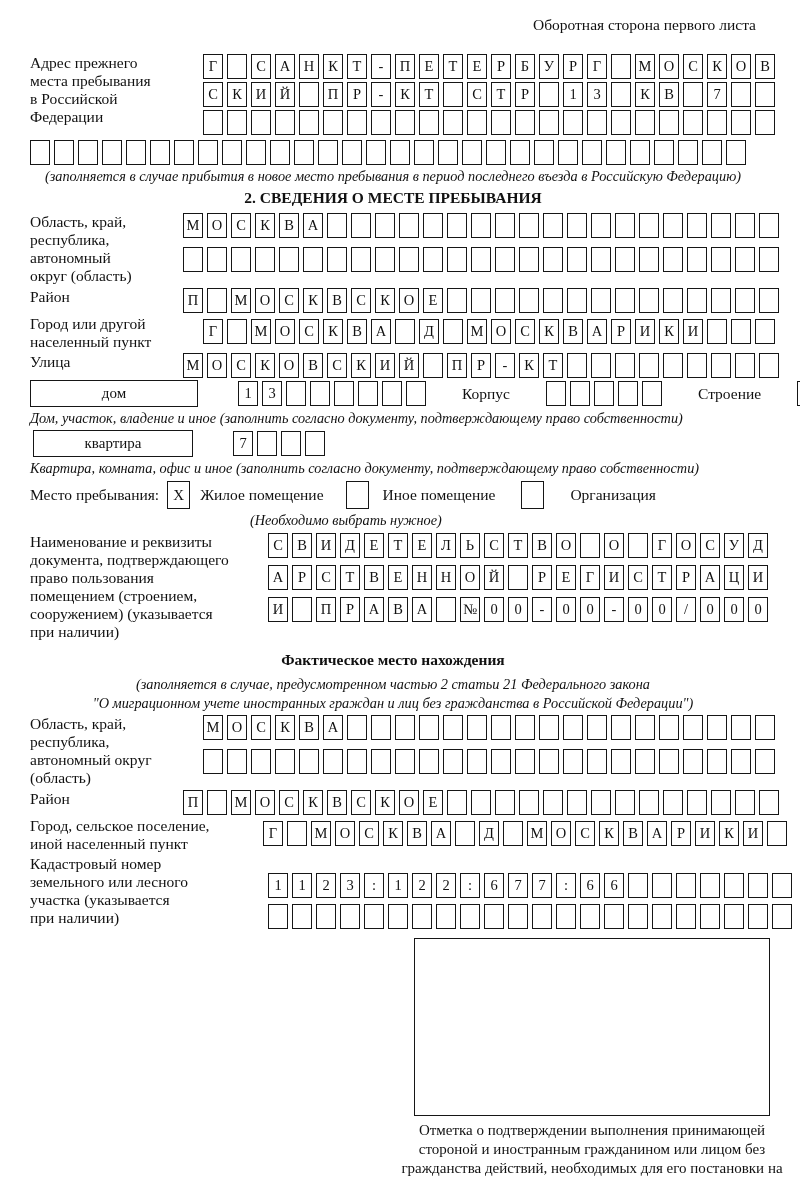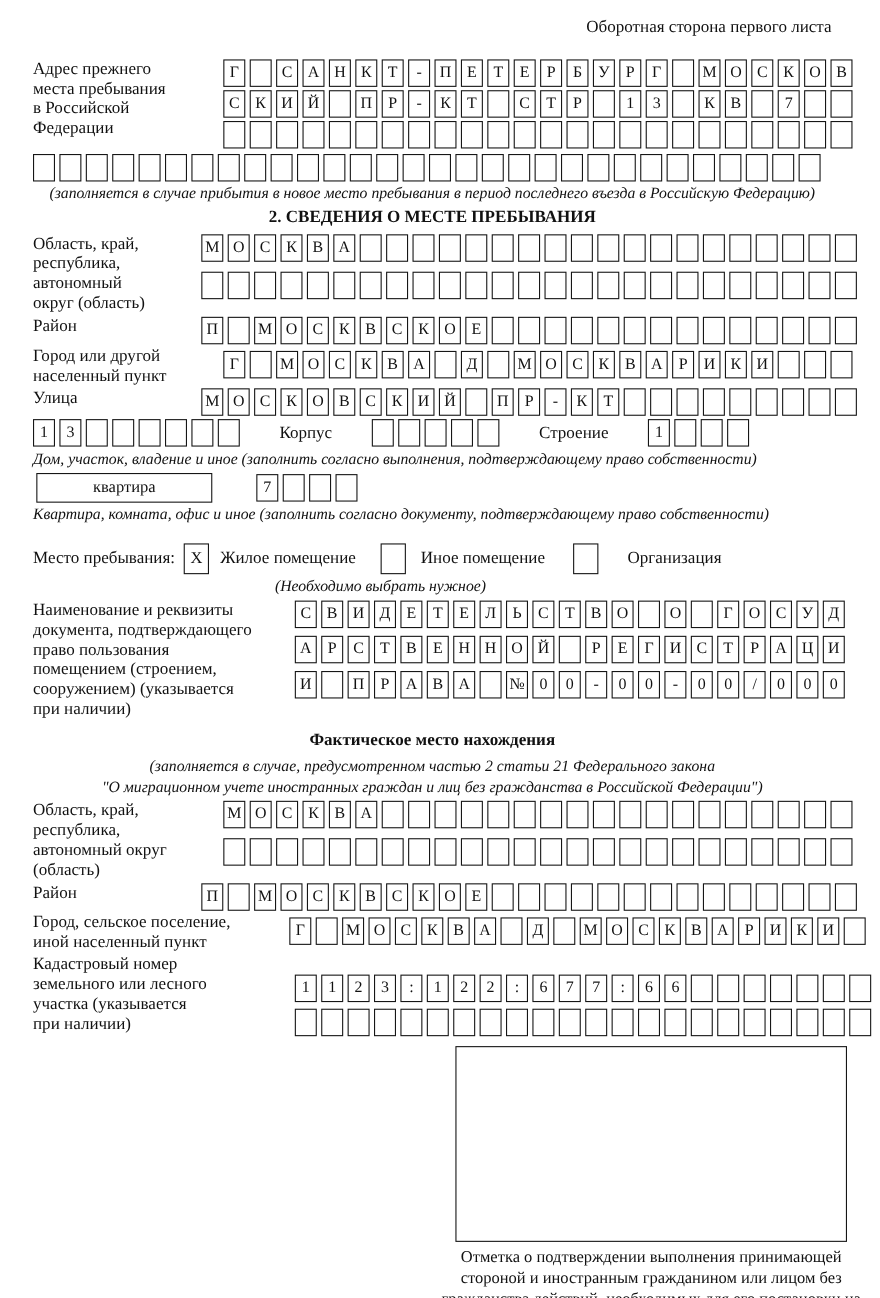--- a/index.html
+++ b/index.html
@@ -32,21 +32,21 @@
   .widebox {
     border:1.6px solid #161616; height:27px; display:flex;
     align-items:center; justify-content:center; font-size:15px; flex:0 0 auto;
   }
   .inline-lbl { font-size:15.5px; line-height:27px; flex:0 0 auto; }
 
   .cbox {
     flex:0 0 23px; width:23px; height:28px; border:1.6px solid #161616;
     display:inline-flex; align-items:center; justify-content:center; font-size:15px;
   }
-  .mesto-row { display:flex; align-items:center; margin-top:17px; }
+  .mesto-row { display:flex; align-items:center; margin-top:4px; }
   .mesto-row .inline-lbl { line-height:28px; }
 
   .stamp-wrap { margin-left:361px; width:402px; text-align:center; margin-top:6px; }
   .stamp-box { width:356px; height:178px; border:1.6px solid #161616; margin:0 auto 5px auto; }
   .stamp-cap { font-size:15px; line-height:19px; text-align:center; }
 </style>
 </head>
 <body>
 
 <div class="page">
@@ -325,20 +325,21 @@
         <span class="cell"></span>
         <span class="cell"></span>
         <span class="cell"></span>
         <span class="cell"></span>
         <span class="cell"></span>
         <span class="cell"></span>
       </div>
   </div>
 
   <div class="row mb2" style="align-items:center">
+    <div class="widebox" style="width:168px; margin-right:12px">дом</div>
     <div class="cells">
         <span class="cell">1</span>
         <span class="cell">3</span>
         <span class="cell"></span>
         <span class="cell"></span>
         <span class="cell"></span>
         <span class="cell"></span>
         <span class="cell"></span>
         <span class="cell"></span>
       </div>
@@ -351,21 +352,21 @@
         <span class="cell"></span>
       </div>
     <div class="inline-lbl" style="margin:0 8px 0 4px">Строение</div>
     <div class="cells">
         <span class="cell">1</span>
         <span class="cell"></span>
         <span class="cell"></span>
         <span class="cell"></span>
       </div>
   </div>
-  <div class="caption" style="text-align:left">Дом, участок, владение и иное (заполнить согласно выполнения, подтверждающему право собственности)</div>
+  <div class="caption" style="text-align:left">Дом, участок, владение и иное (заполнить согласно документу, подтверждающему право собственности)</div>
 
   <div class="row mb2" style="align-items:center; margin-top:3px">
     <div class="widebox" style="width:160px; margin-right:12px; margin-left:3px">квартира</div>
     <div class="cells">
         <span class="cell">7</span>
         <span class="cell"></span>
         <span class="cell"></span>
         <span class="cell"></span>
       </div>
   </div>

